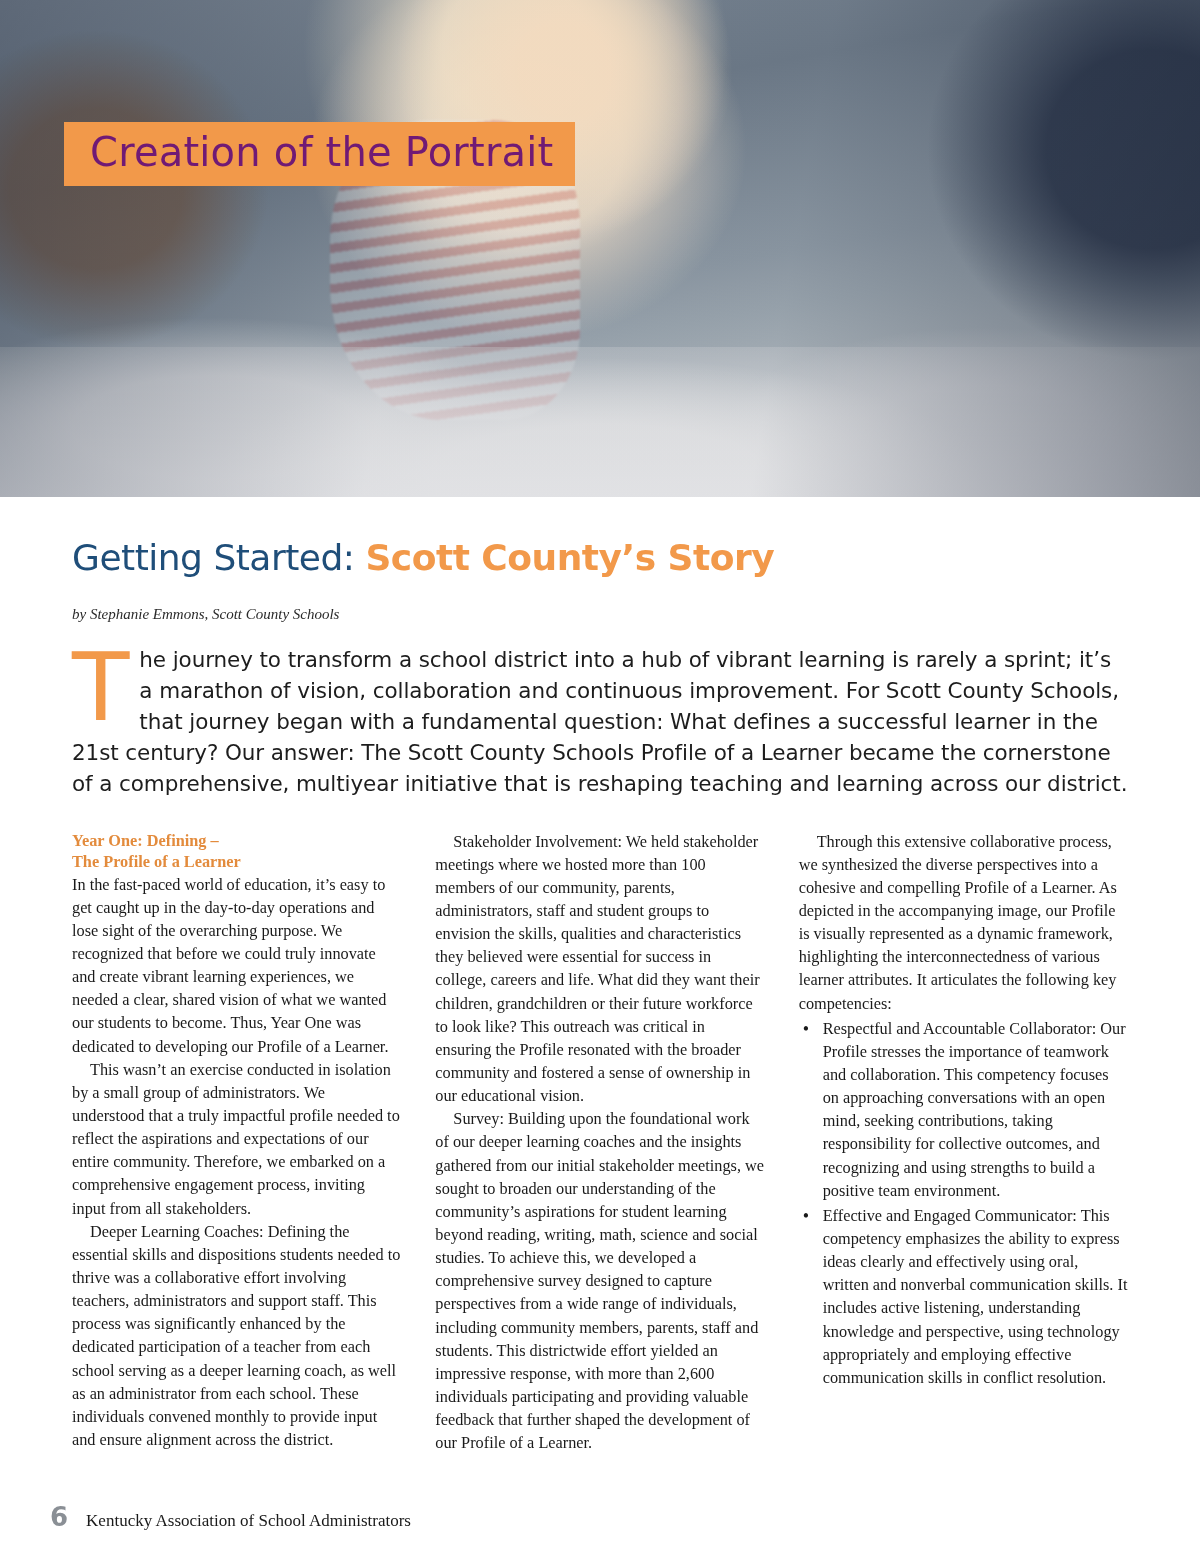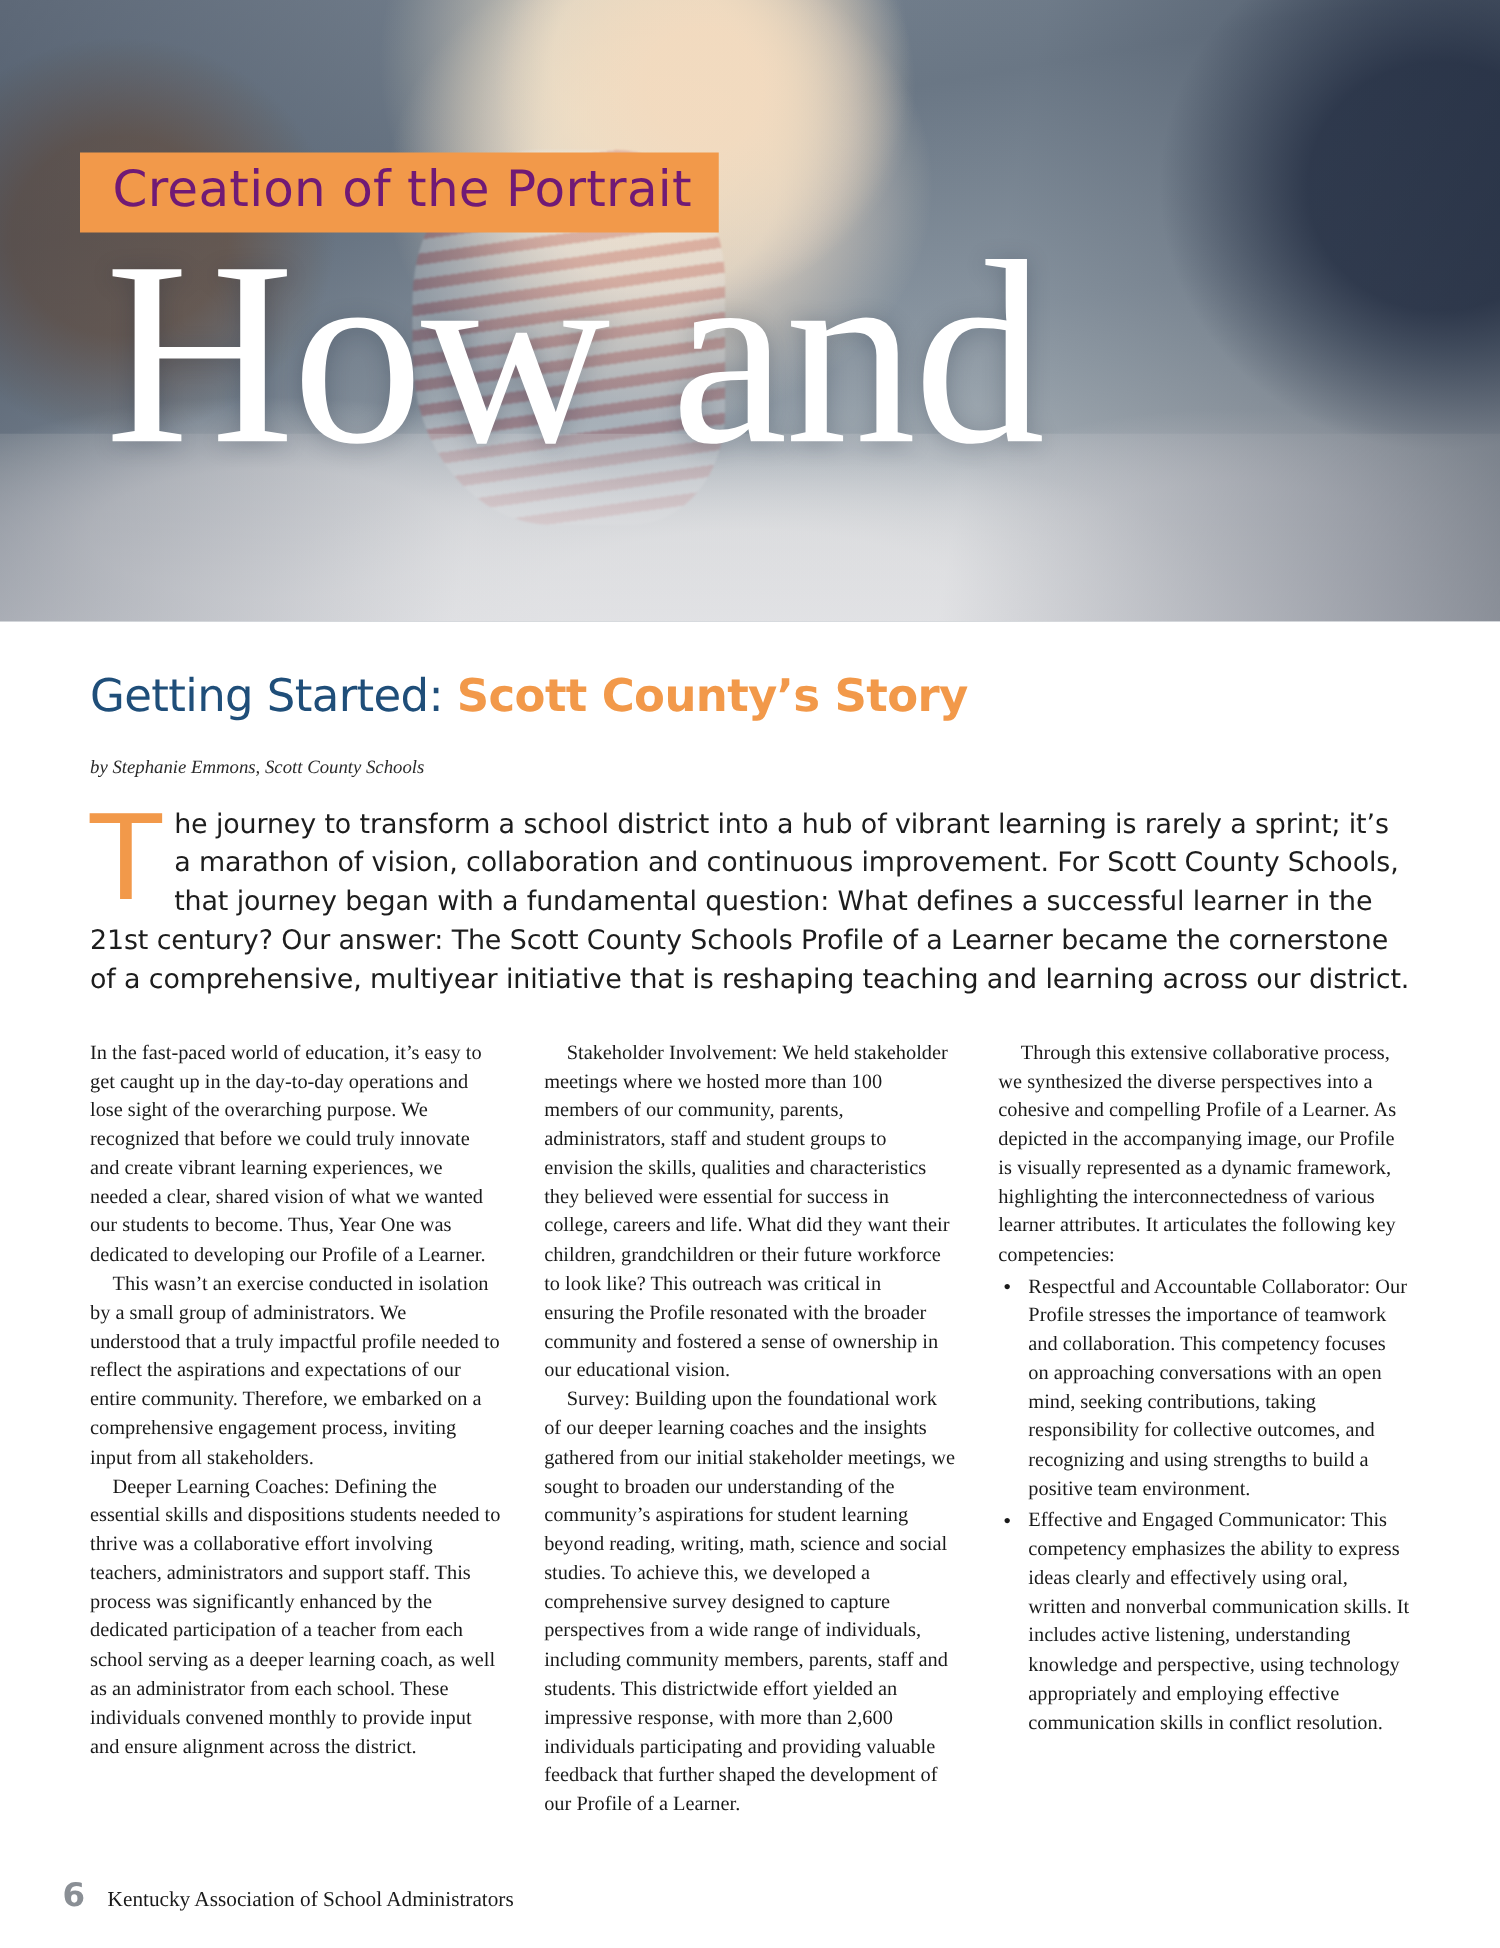--- a/index.html
+++ b/index.html
@@ -215,39 +215,42 @@
 </style>
 </head>
 <body>
 
 <div class="hero">
   <div class="hero-photo">
     <div class="hero-stripes"></div>
     <div class="hero-desk"></div>
   </div>
   <div class="hero-kicker">Creation of the Portrait</div>
-  <div class="hero-title">How and</div>
 </div>
 
 <div class="article">
 
   <div class="headline">
     <span>Getting Started:</span>
     <span class="accent">Scott County’s Story</span>
   </div>
 
   <div class="byline">by Stephanie Emmons, Scott County Schools</div>
 
   <div class="lede">
     <span class="dropcap">T</span><span>he journey to transform a school district into a hub of vibrant learning is rarely a sprint; it’s a marathon of vision, collaboration and continuous improvement. For Scott County Schools, that journey began with a fundamental question: What defines a successful learner in the 21st century? Our answer: The Scott County Schools Profile of a Learner became the cornerstone of a comprehensive, multiyear initiative that is reshaping teaching and learning across our district.</span>
   </div>
 
   <div class="columns">
 
     <div class="col">
+      <p class="subhead noindent">
+        <span>Year One: Defining –</span><br>
+        <span>The Profile of a Learner</span>
+      </p>
       <p class="noindent">In the fast-paced world of education, it’s easy to get caught up in the day-to-day operations and lose sight of the overarching purpose. We recognized that before we could truly innovate and create vibrant learning experiences, we needed a clear, shared vision of what we wanted our students to become. Thus, Year One was dedicated to developing our Profile of a Learner.</p>
       <p>This wasn’t an exercise conducted in isolation by a small group of administrators. We understood that a truly impactful profile needed to reflect the aspirations and expectations of our entire community. Therefore, we embarked on a comprehensive engagement process, inviting input from all stakeholders.</p>
       <p><span class="runin">Deeper Learning Coaches:</span><span> Defining the essential skills and dispositions students needed to thrive was a collaborative effort involving teachers, administrators and support staff. This process was significantly enhanced by the dedicated participation of a teacher from each school serving as a deeper learning coach, as well as an administrator from each school. These individuals convened monthly to provide input and ensure alignment across the district.</span></p>
     </div>
 
     <div class="col">
       <p><span class="runin">Stakeholder Involvement:</span><span> We held stakeholder meetings where we hosted more than 100 members of our community, parents, administrators, staff and student groups to envision the skills, qualities and characteristics they believed were essential for success in college, careers and life. What did they want their children, grandchildren or their future workforce to look like? This outreach was critical in ensuring the Profile resonated with the broader community and fostered a sense of ownership in our educational vision.</span></p>
       <p><span class="runin">Survey:</span><span> Building upon the foundational work of our deeper learning coaches and the insights gathered from our initial stakeholder meetings, we sought to broaden our understanding of the community’s aspirations for student learning beyond reading, writing, math, science and social studies. To achieve this, we developed a comprehensive survey designed to capture perspectives from a wide range of individuals, including community members, parents, staff and students. This districtwide effort yielded an impressive response, with more than 2,600 individuals participating and providing valuable feedback that further shaped the development of our Profile of a Learner.</span></p>
     </div>
 

